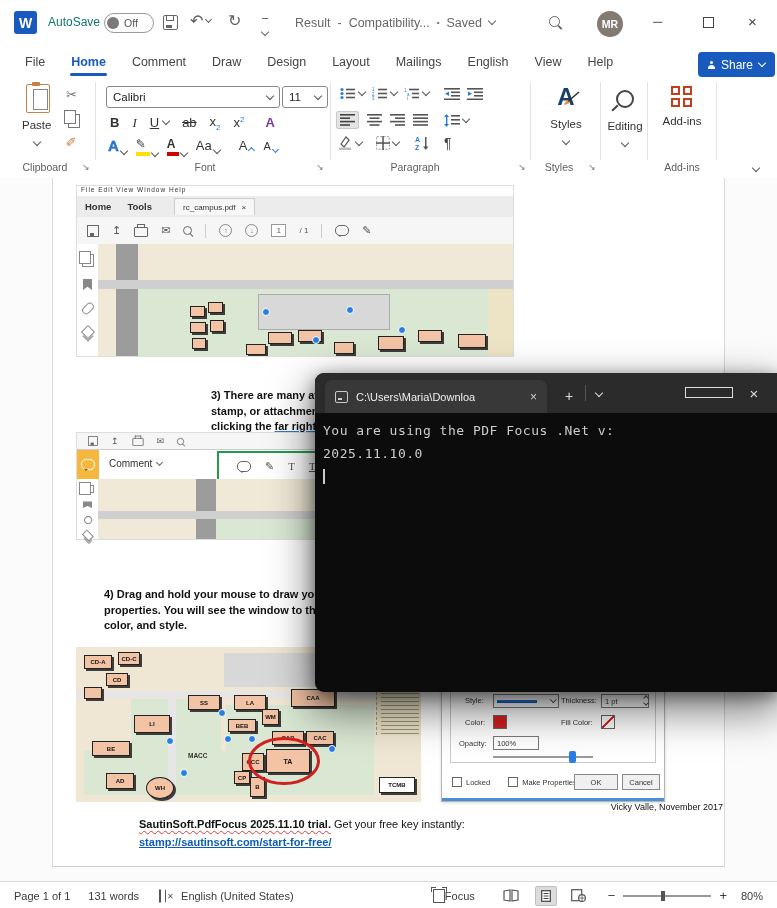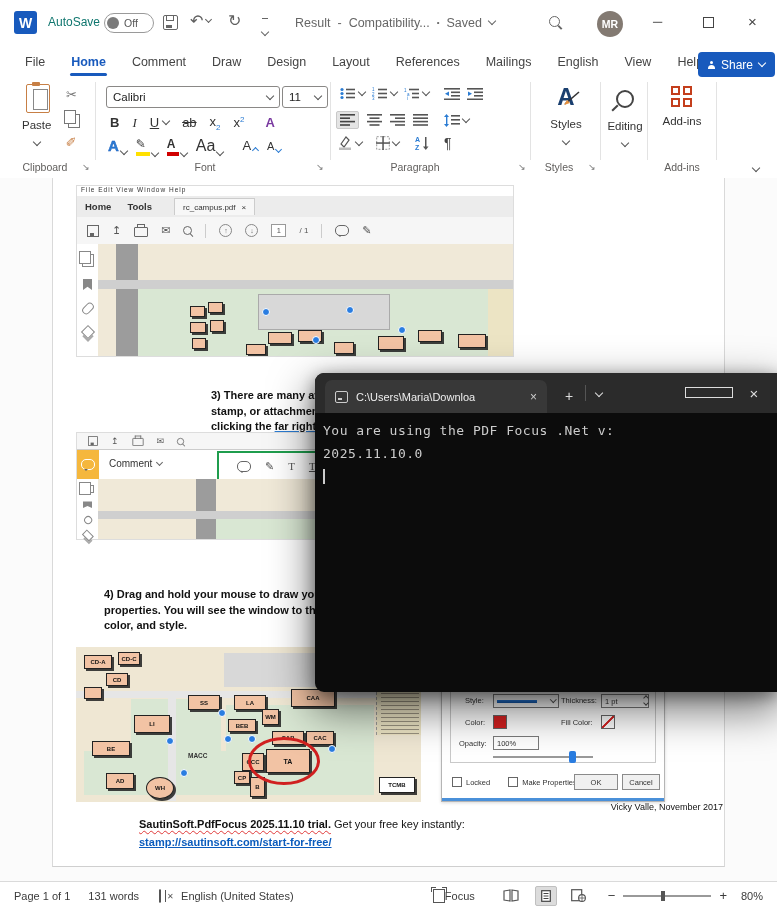--- a/index.html
+++ b/index.html
@@ -185,21 +185,20 @@
     <div class="abs winbtn" style="left:748px;top:13px;font-size:15px;">×</div>
   </div>
 
   <div class="abs tabsrow">
     <div class="rtab">File</div>
     <div class="rtab active">Home</div>
     <div class="rtab">Comment</div>
     <div class="rtab">Draw</div>
     <div class="rtab">Design</div>
     <div class="rtab">Layout</div>
-    <div class="rtab">References</div>
     <div class="rtab">Mailings</div>
     <div class="rtab">English</div>
     <div class="rtab">View</div>
     <div class="rtab">Help</div>
     <div class="sharebtn">
       <span class="person"></span>
       <span>Share</span>
       <span class="cv" style="color:#fff"></span>
     </div>
   </div>
@@ -252,21 +251,21 @@
         </span>
       <span class="fbtn">
           <span><span style="font-size:12px">✎</span><span class="colorbar" style="background:#ffe000;width:14px"></span></span>
           <span class="cv" style="color:#555"></span>
         </span>
       <span class="fbtn">
           <span><span style="font-weight:bold;font-size:12px">A</span><span class="colorbar" style="background:#d00000;width:12px"></span></span>
           <span class="cv" style="color:#555"></span>
         </span>
       <span class="fbtn">
-          <span style="font-size:16px">Aa</span>
+          <span style="font-size:13px">Aa</span>
           <span class="cv" style="color:#555"></span>
         </span>
       <span class="fbtn" style="margin-left:10px">
           <span style="font-size:13px">A</span>
           <span class="cv cvu" style="color:#2b7cd3;width:4px;height:4px"></span>
         </span>
       <span class="fbtn">
           <span style="font-size:11px">A</span>
           <span class="cv" style="color:#2b7cd3;width:4px;height:4px"></span>
         </span>

